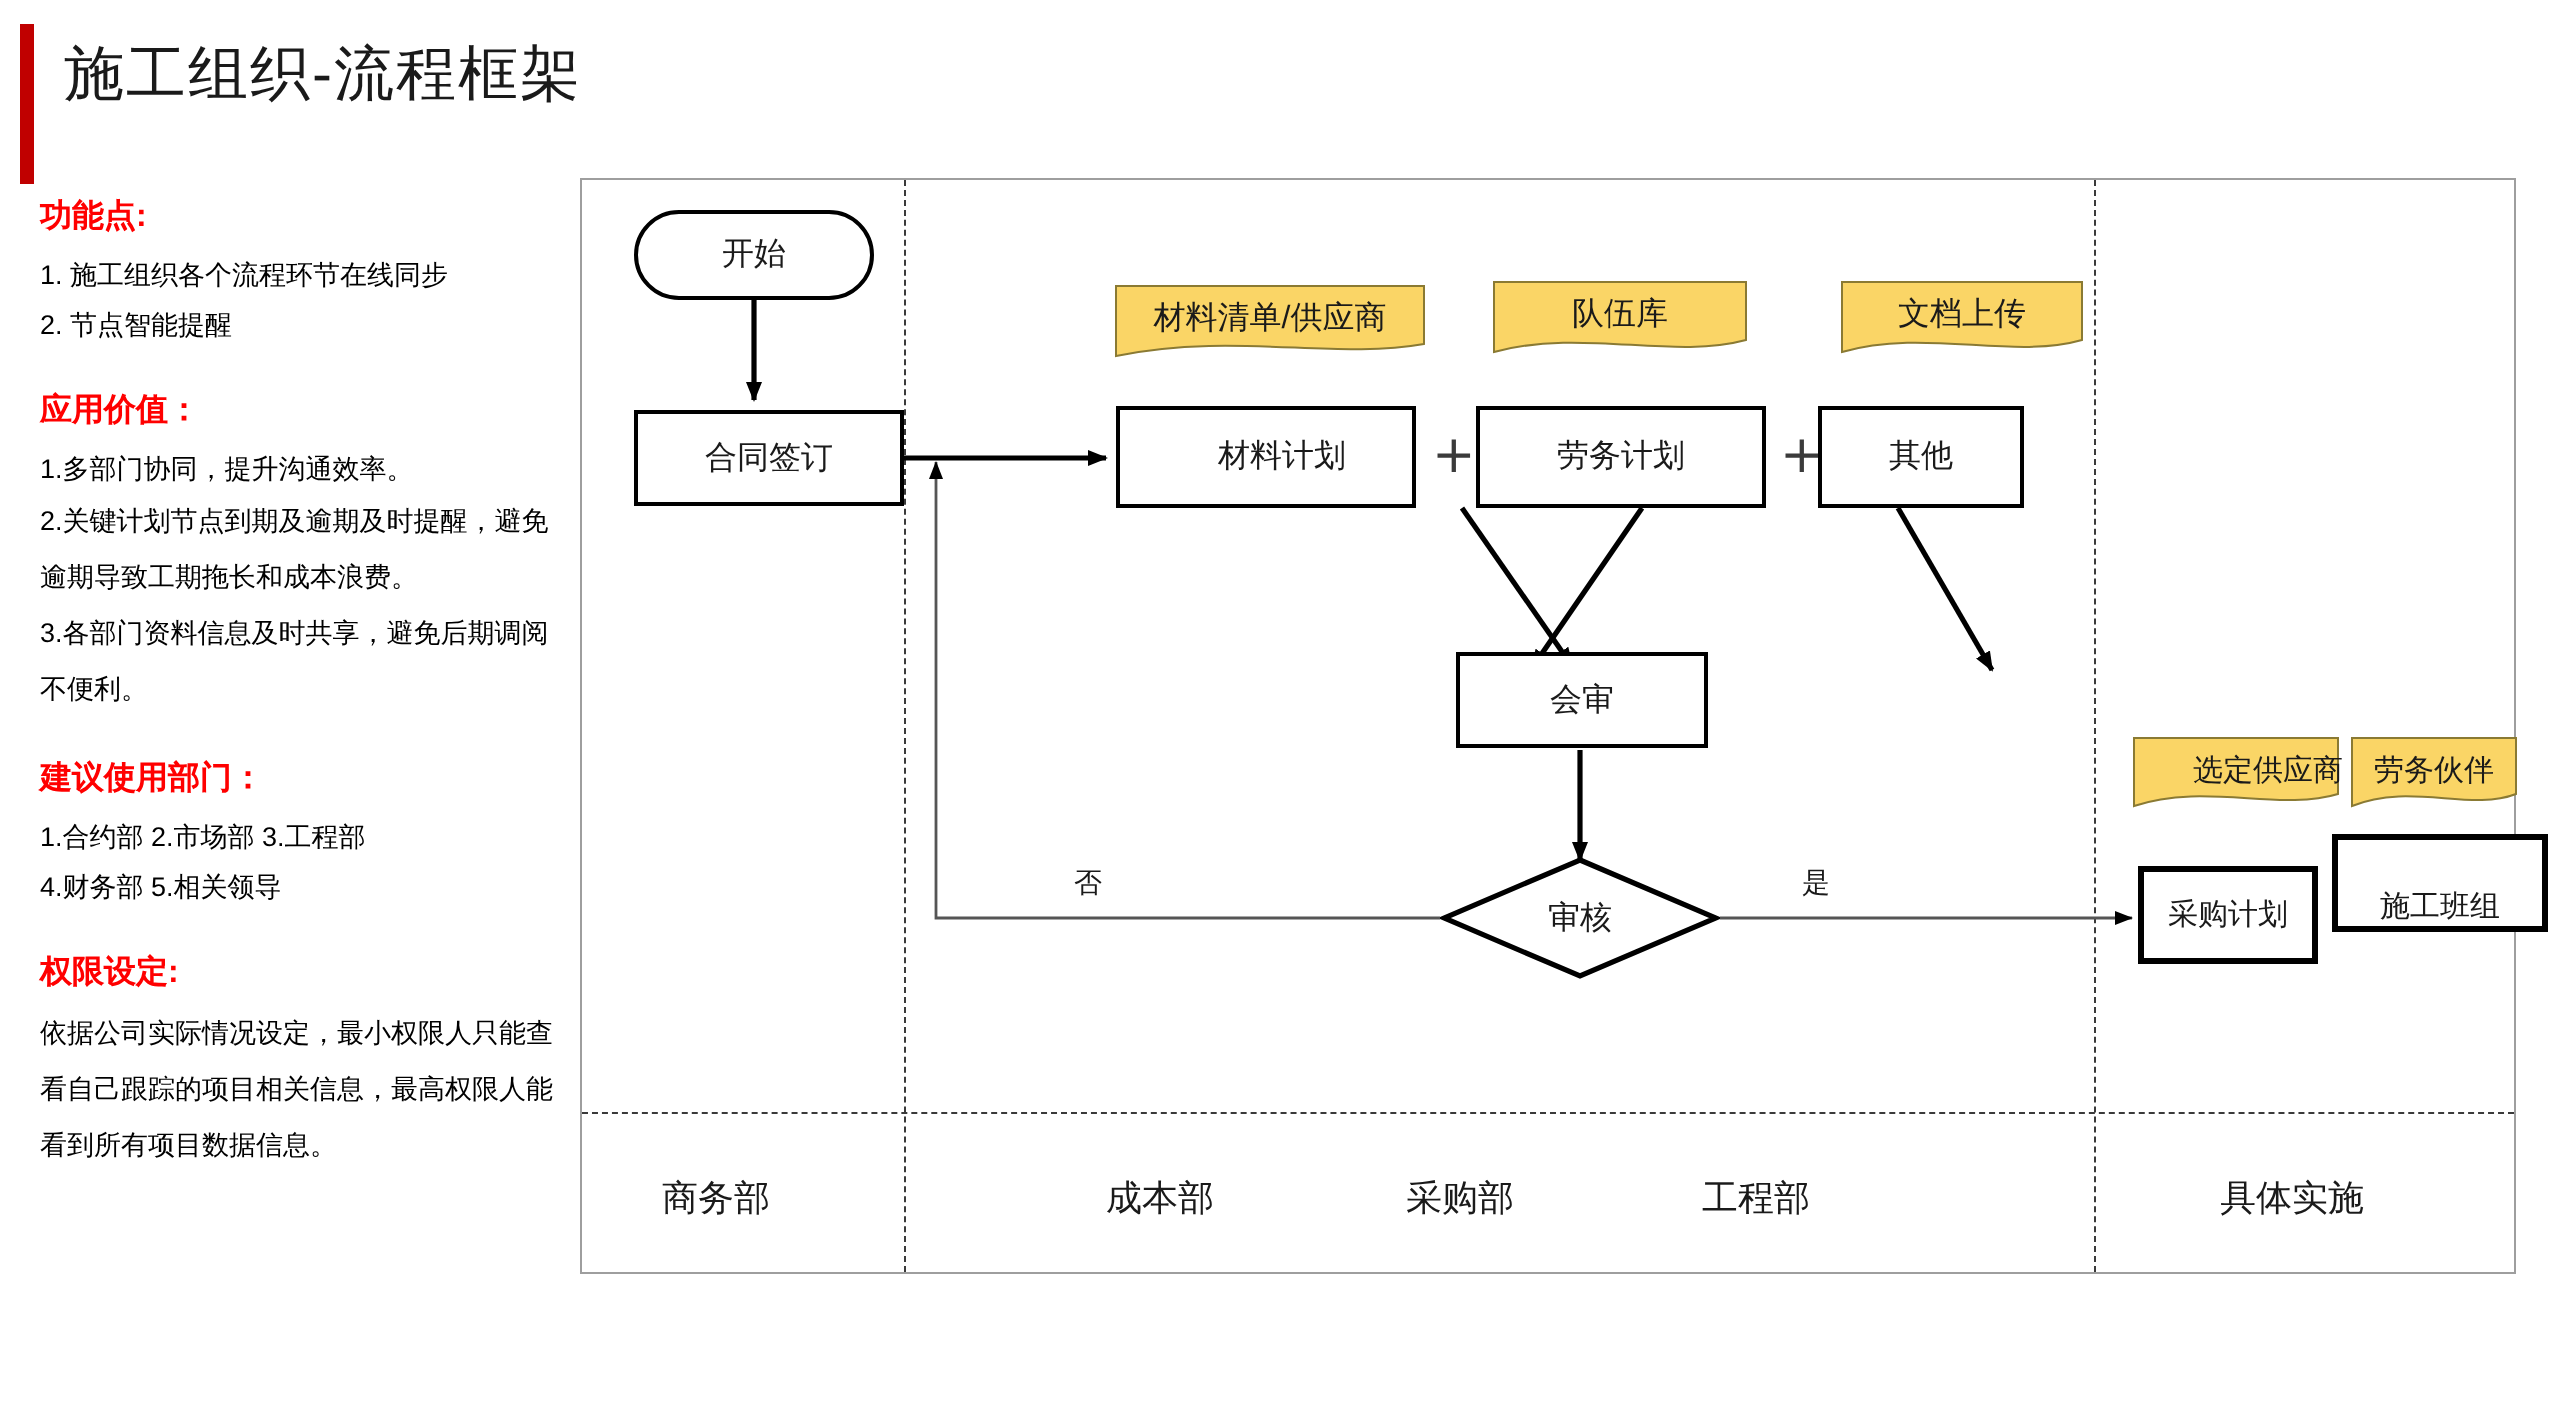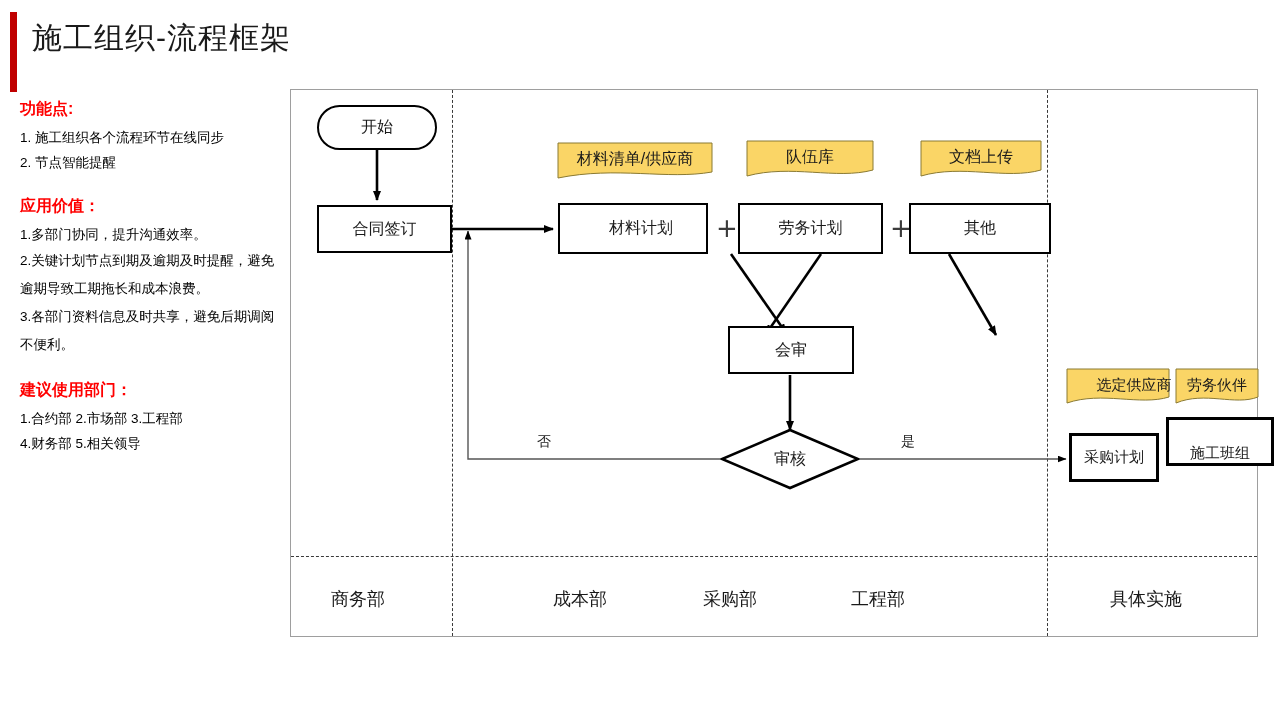--- a/index.html
+++ b/index.html
@@ -197,20 +197,24 @@
     <div class="note-para">2.关键计划节点到期及逾期及时提醒，避免逾期导致工期拖长和成本浪费。</div>
     <div class="note-para">3.各部门资料信息及时共享，避免后期调阅不便利。</div>
   </div>
 
   <div class="note-block">
     <div class="note-heading">建议使用部门：</div>
     <div class="note-line">1.合约部 2.市场部 3.工程部</div>
     <div class="note-line">4.财务部 5.相关领导</div>
   </div>
 
+  <div class="note-block">
+    <div class="note-heading">权限设定:</div>
+    <div class="note-para">依据公司实际情况设定，最小权限人只能查看自己跟踪的项目相关信息，最高权限人能看到所有项目数据信息。</div>
+  </div>
 
 </div>
 
 <div id="diagram">
 
   <div class="divider-v" style="left:161px;"></div>
   <div class="divider-v" style="left:756px;"></div>
   <div class="divider-h" style="top:466px;"></div>
 
   <svg id="edges" viewBox="0 0 968 548">
@@ -288,21 +292,21 @@
   </div>
 
   <div class="plus" style="left:425px; top:125px;">+</div>
 
   <div class="node rect" style="left:447px; top:113px; width:145px; height:51px;">
     <span>劳务计划</span>
   </div>
 
   <div class="plus" style="left:599px; top:125px;">+</div>
 
-  <div class="node rect" style="left:618px; top:113px; width:142px; height:51px;">
+  <div class="node rect" style="left:618px; top:113px; width:103px; height:51px;">
     <span>其他</span>
   </div>
 
   <div class="node rect" style="left:437px; top:236px; width:126px; height:48px;">
     <span>会审</span>
   </div>
 
   <div class="diamond-wrap" style="left:429px; top:338px; width:140px; height:62px;">
     <svg width="140" height="62" viewBox="0 0 140 62">
       <polygon points="70,2 138,31 70,60 2,31" fill="#ffffff" stroke="#000000" stroke-width="2.6"></polygon>

